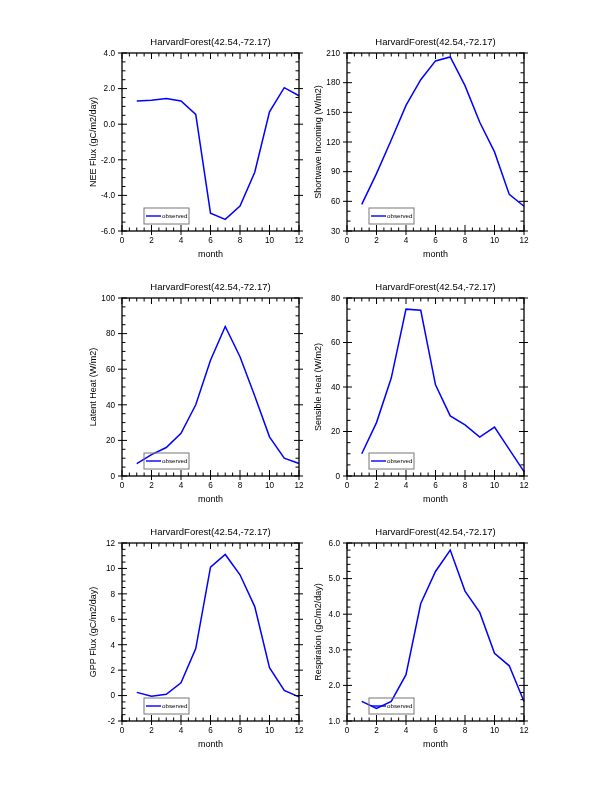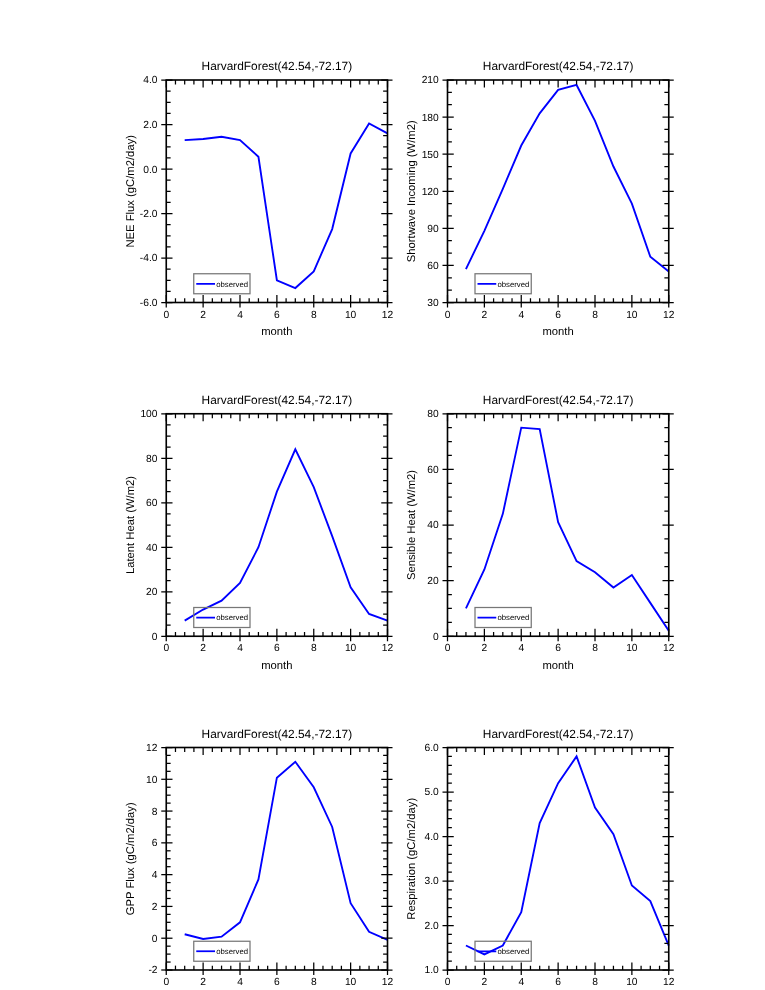--- a/index.html
+++ b/index.html
@@ -16,21 +16,21 @@
   .charts-grid {
     position: absolute;
     left: 85px;
     top: 30px;
     display: grid;
     grid-template-columns: 222px 222px;
     column-gap: 3px;
     row-gap: 0px;
   }
   figure.chart-cell {
-    margin: 11px;
+    margin: 0;
     padding: 0;
     width: 222px;
     height: 245px;
   }
   svg.chart { display: block; }
   svg.chart text {
     font-family: "Liberation Sans", sans-serif;
     fill: #000000;
   }
 </style>

